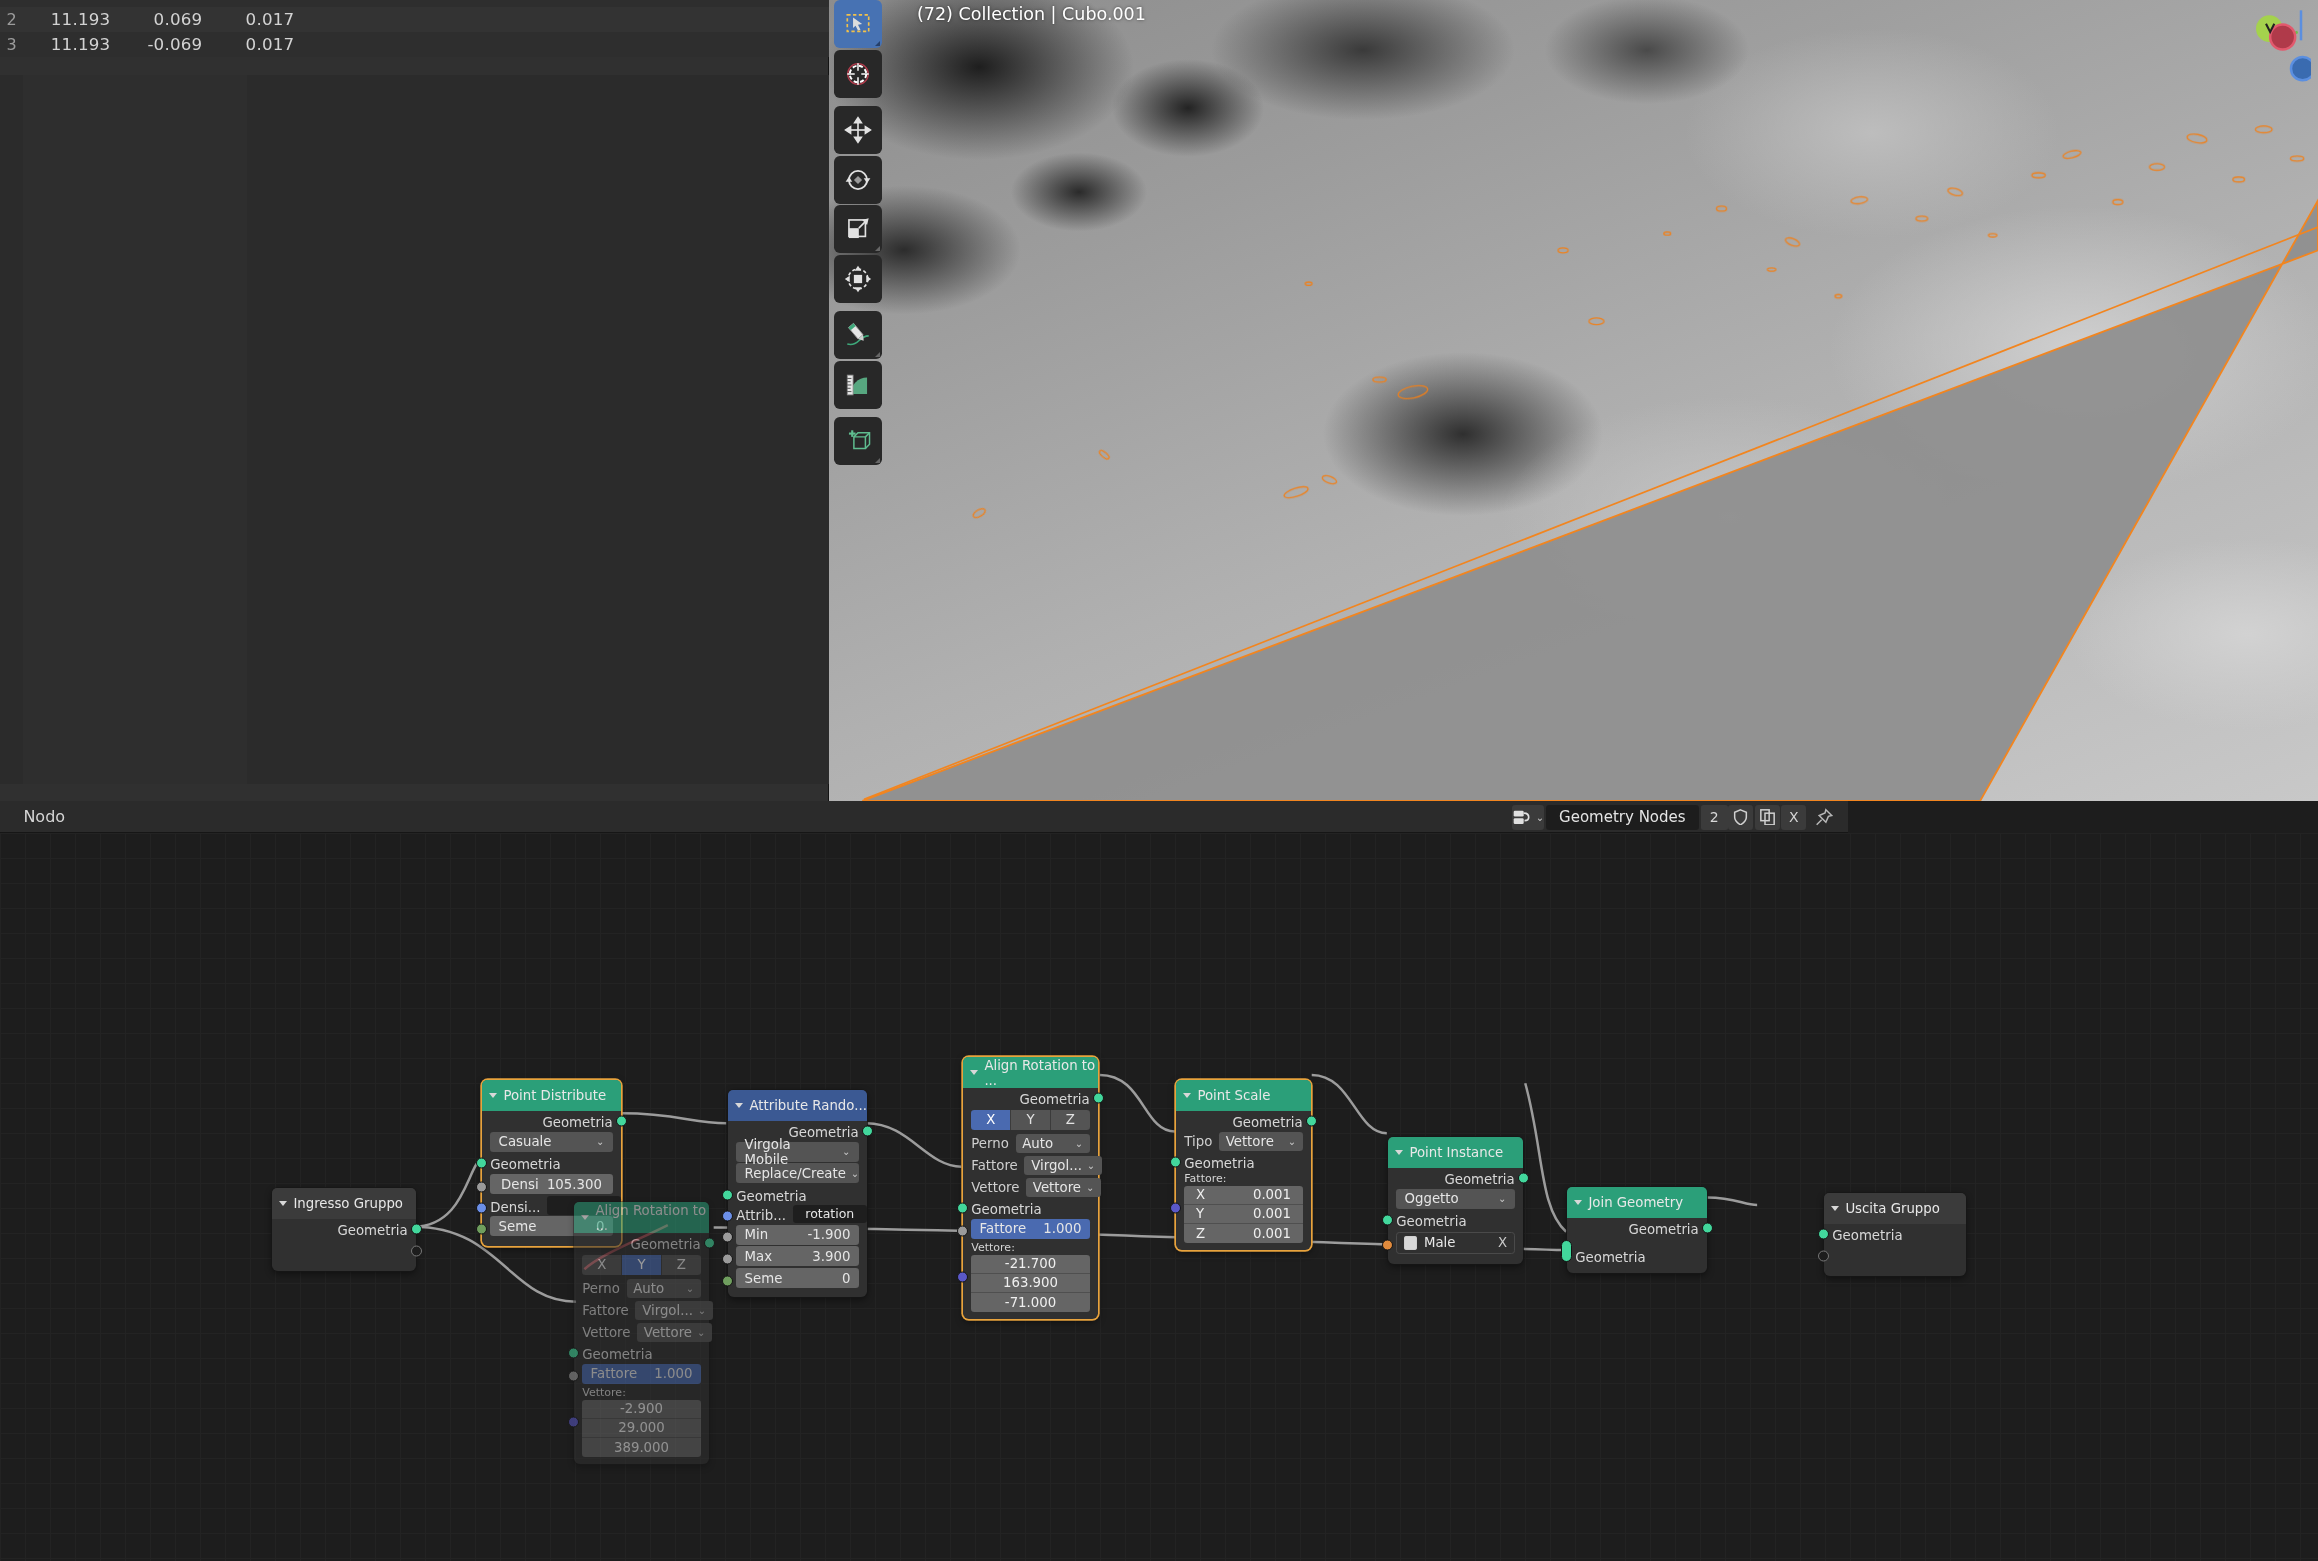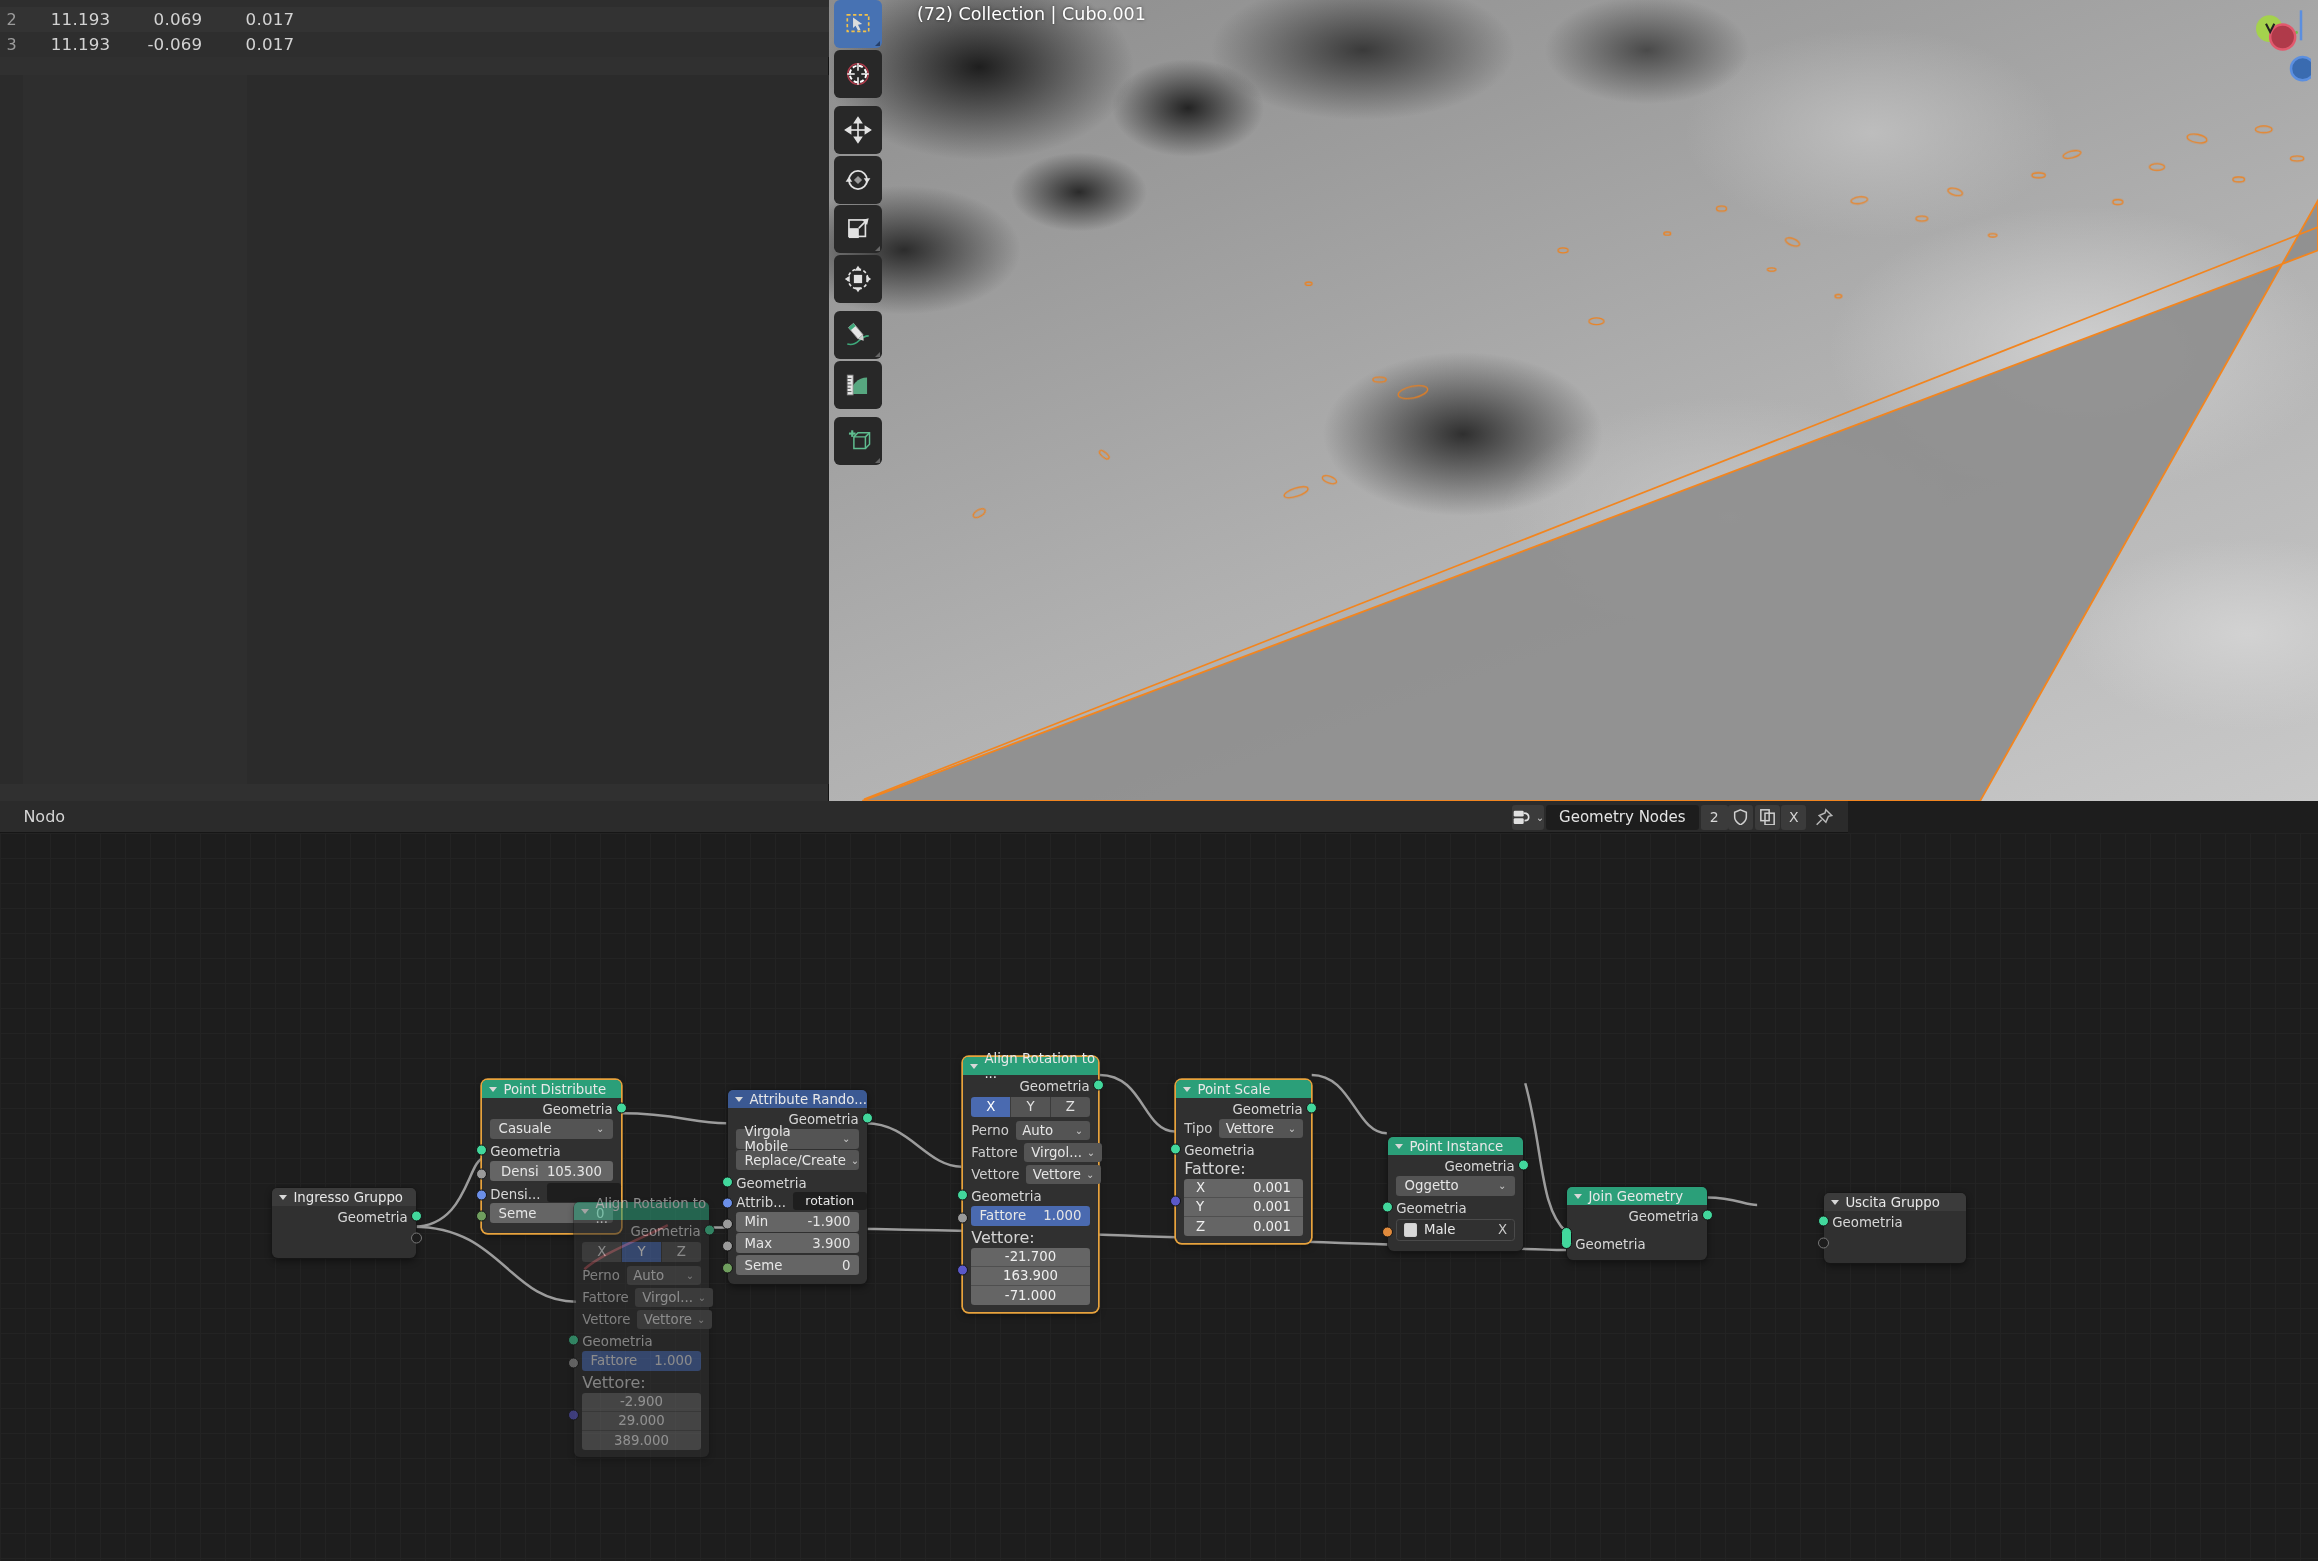--- a/index.html
+++ b/index.html
@@ -156,21 +156,21 @@
   .node {
     position:absolute; border-radius:5.8px;
     background:#303030;
     box-shadow: 0 0 0 0.8px #171717, 0 2.5px 7.5px rgba(0,0,0,.45);
     font-size:13.3px; color:#dcdcdc;
     padding-bottom:7.5px;
   }
   .node.sel { box-shadow: 0 0 0 1.7px #e8a33d, 0 2.5px 7.5px rgba(0,0,0,.5); }
   .node.muted { opacity:.55; }
   .node-hdr {
-    height:18px; border-radius:5px 5px 0 0;
+    height:31px; border-radius:5px 5px 0 0;
     display:flex; align-items:center; padding-left:6.7px;
     font-size:13.3px; color:#e8e8e8;
   }
   .node-hdr .tri {
     width:0;height:0;border-left:4.2px solid transparent;border-right:4.2px solid transparent;
     border-top:5px solid #d8d8d8; margin-right:6.7px;
   }
   .hdr-geo2 { background:#2b9f79; }
   .hdr-attr { background:#3b5993; }
   .hdr-grey { background:#3b3b3b; }
@@ -220,21 +220,21 @@
   .xyz > div:last-child { border-right:none; }
   .xyz > div.on { background:#4a6ab0; color:#fff; }
   .vecstack { margin:0 8.3px; border-radius:3.3px; overflow:hidden; }
   .vecstack > div {
     height:19px; background:#656565; display:flex; align-items:center;
     justify-content:center; font-size:13.3px; color:#efefef;
     border-bottom:0.8px solid #4f4f4f;
   }
   .vecstack > div:last-child { border-bottom:none; }
   .vecstack.lr > div { justify-content:space-between; padding:0 11.7px; }
-  .sectlabel { padding:0.8px 8.3px; font-size:16px; color:#d4d4d4; }
+  .sectlabel { padding:0.8px 8.3px; font-size:11px; color:#d4d4d4; }
   .objfield {
     margin:2.5px 8.3px; height:22px; background:#303030; border:0.8px solid #4a4a4a;
     border-radius:3.3px; display:flex; align-items:center; padding:0 6.7px; gap:6.7px;
   }
   .objfield .oico {
     width:13.3px;height:13.3px;border:0.8px solid #cfcfcf; border-radius:1.7px;
     background:#d8d8d8;
   }
   .objfield .onm { flex:1; font-size:13.3px; color:#e8e8e8; }
   .objfield .ox { font-size:13.3px; color:#c9c9c9; }

